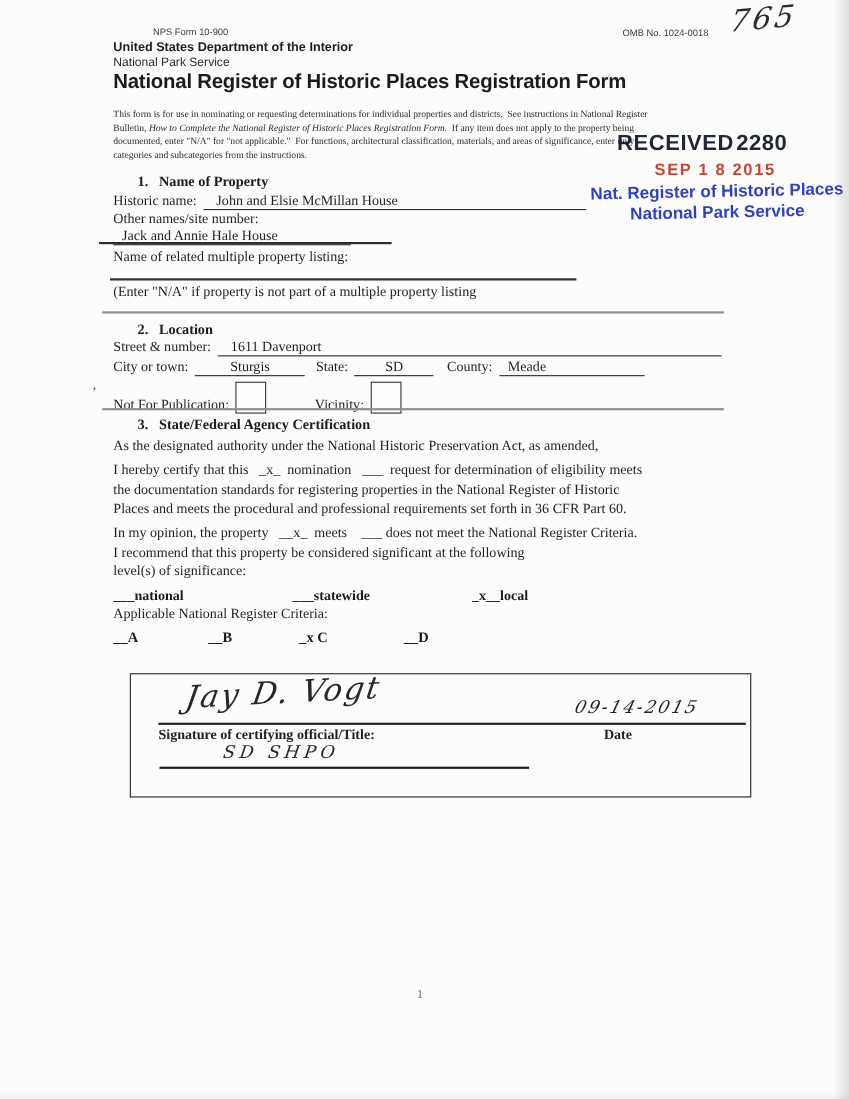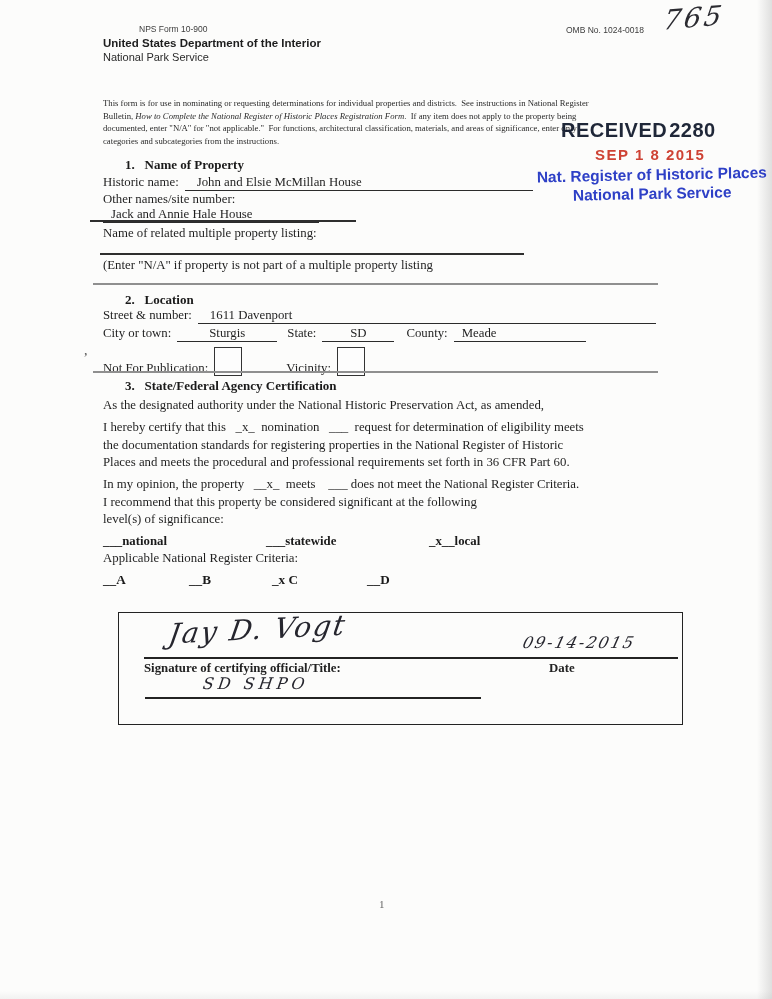--- a/index.html
+++ b/index.html
@@ -106,20 +106,21 @@
 <div class="page">
 
   <div class="scan-edge-right"></div>
   <div class="scan-edge-bottom"></div>
 
   <div class="abs sans form-number">NPS Form 10-900</div>
   <div class="abs sans omb-number">OMB No. 1024-0018</div>
   <div class="abs hw-765">765</div>
   <div class="abs sans b dept-line">United States Department of the Interior</div>
   <div class="abs sans nps-line">National Park Service</div>
+  <div class="abs sans b form-title">National Register of Historic Places Registration Form</div>
 
   <div class="abs instructions">
     <div class="pre">This form is for use in nominating or requesting determinations for individual properties and districts.  See instructions in National Register</div>
     <div class="pre"><span>Bulletin, </span><span class="it">How to Complete the National Register of Historic Places Registration Form</span><span>.  If any item does not apply to the property being</span></div>
     <div class="pre">documented, enter "N/A" for "not applicable."  For functions, architectural classification, materials, and areas of significance, enter only</div>
     <div class="pre">categories and subcategories from the instructions.</div>
   </div>
 
   <div class="abs sans b stamp-received"><span>RECEIVED</span><span class="num">2280</span></div>
   <div class="abs sans b stamp-date pre">SEP 1 8 2015</div>

